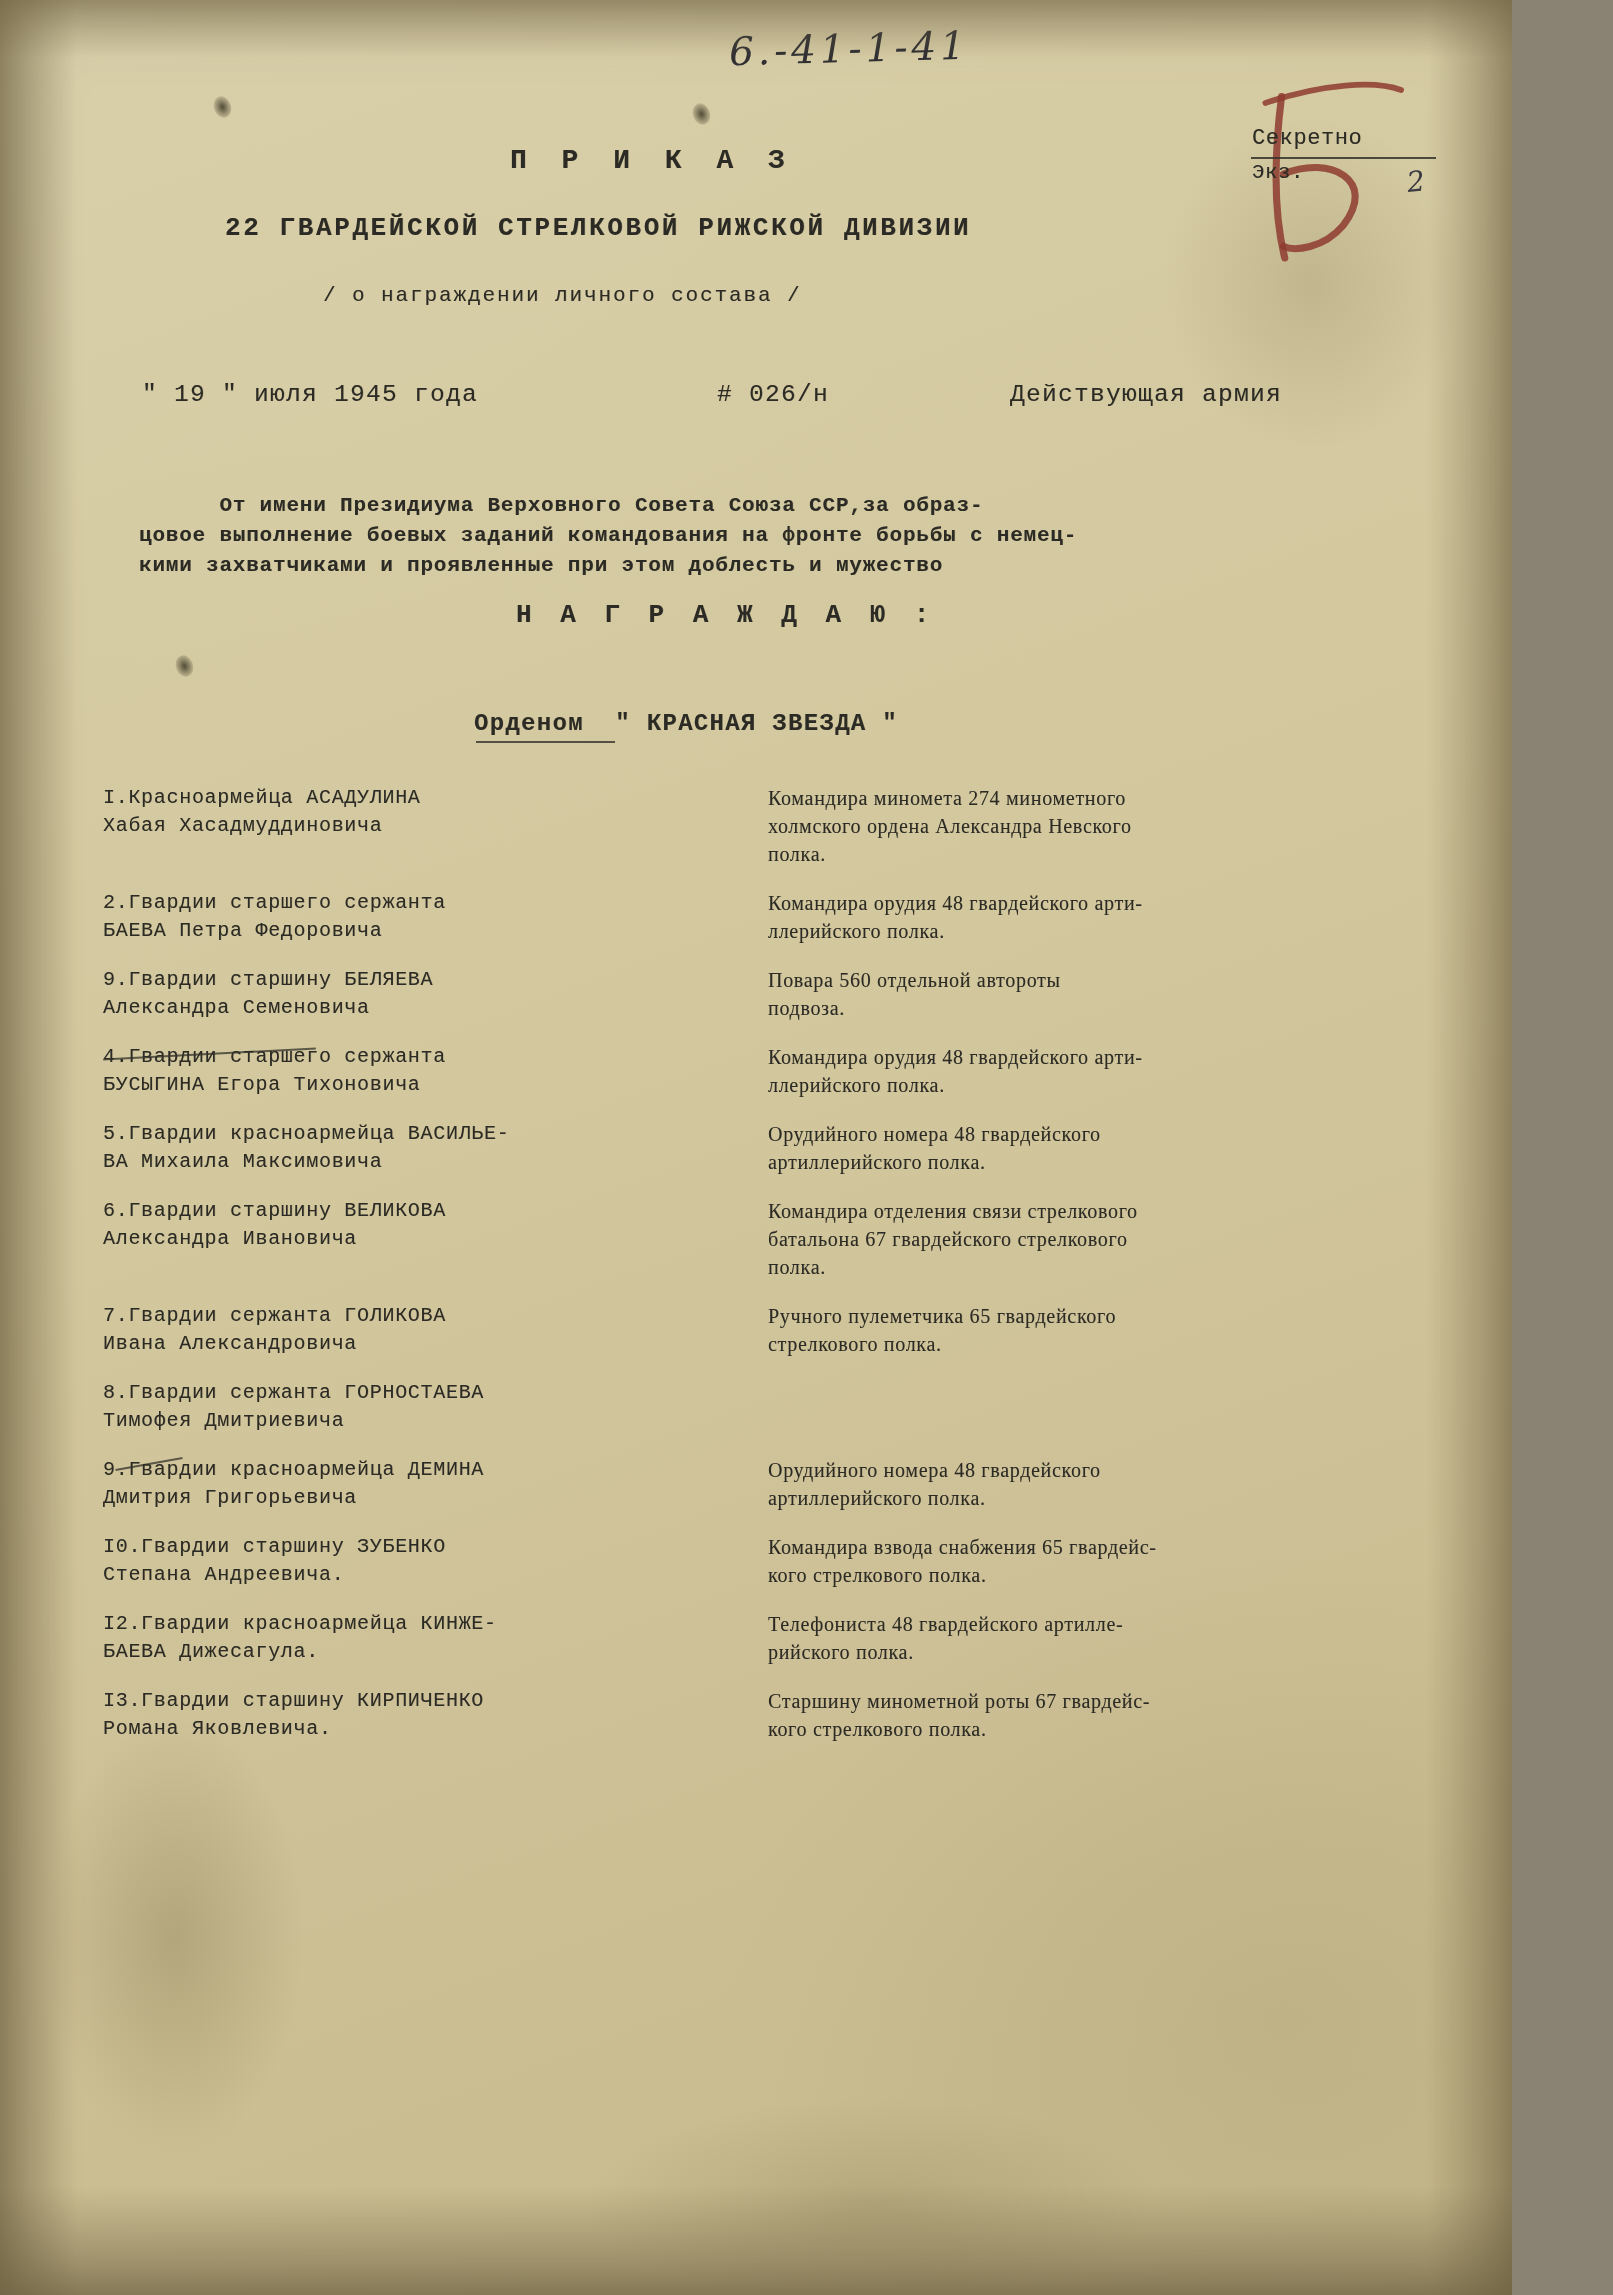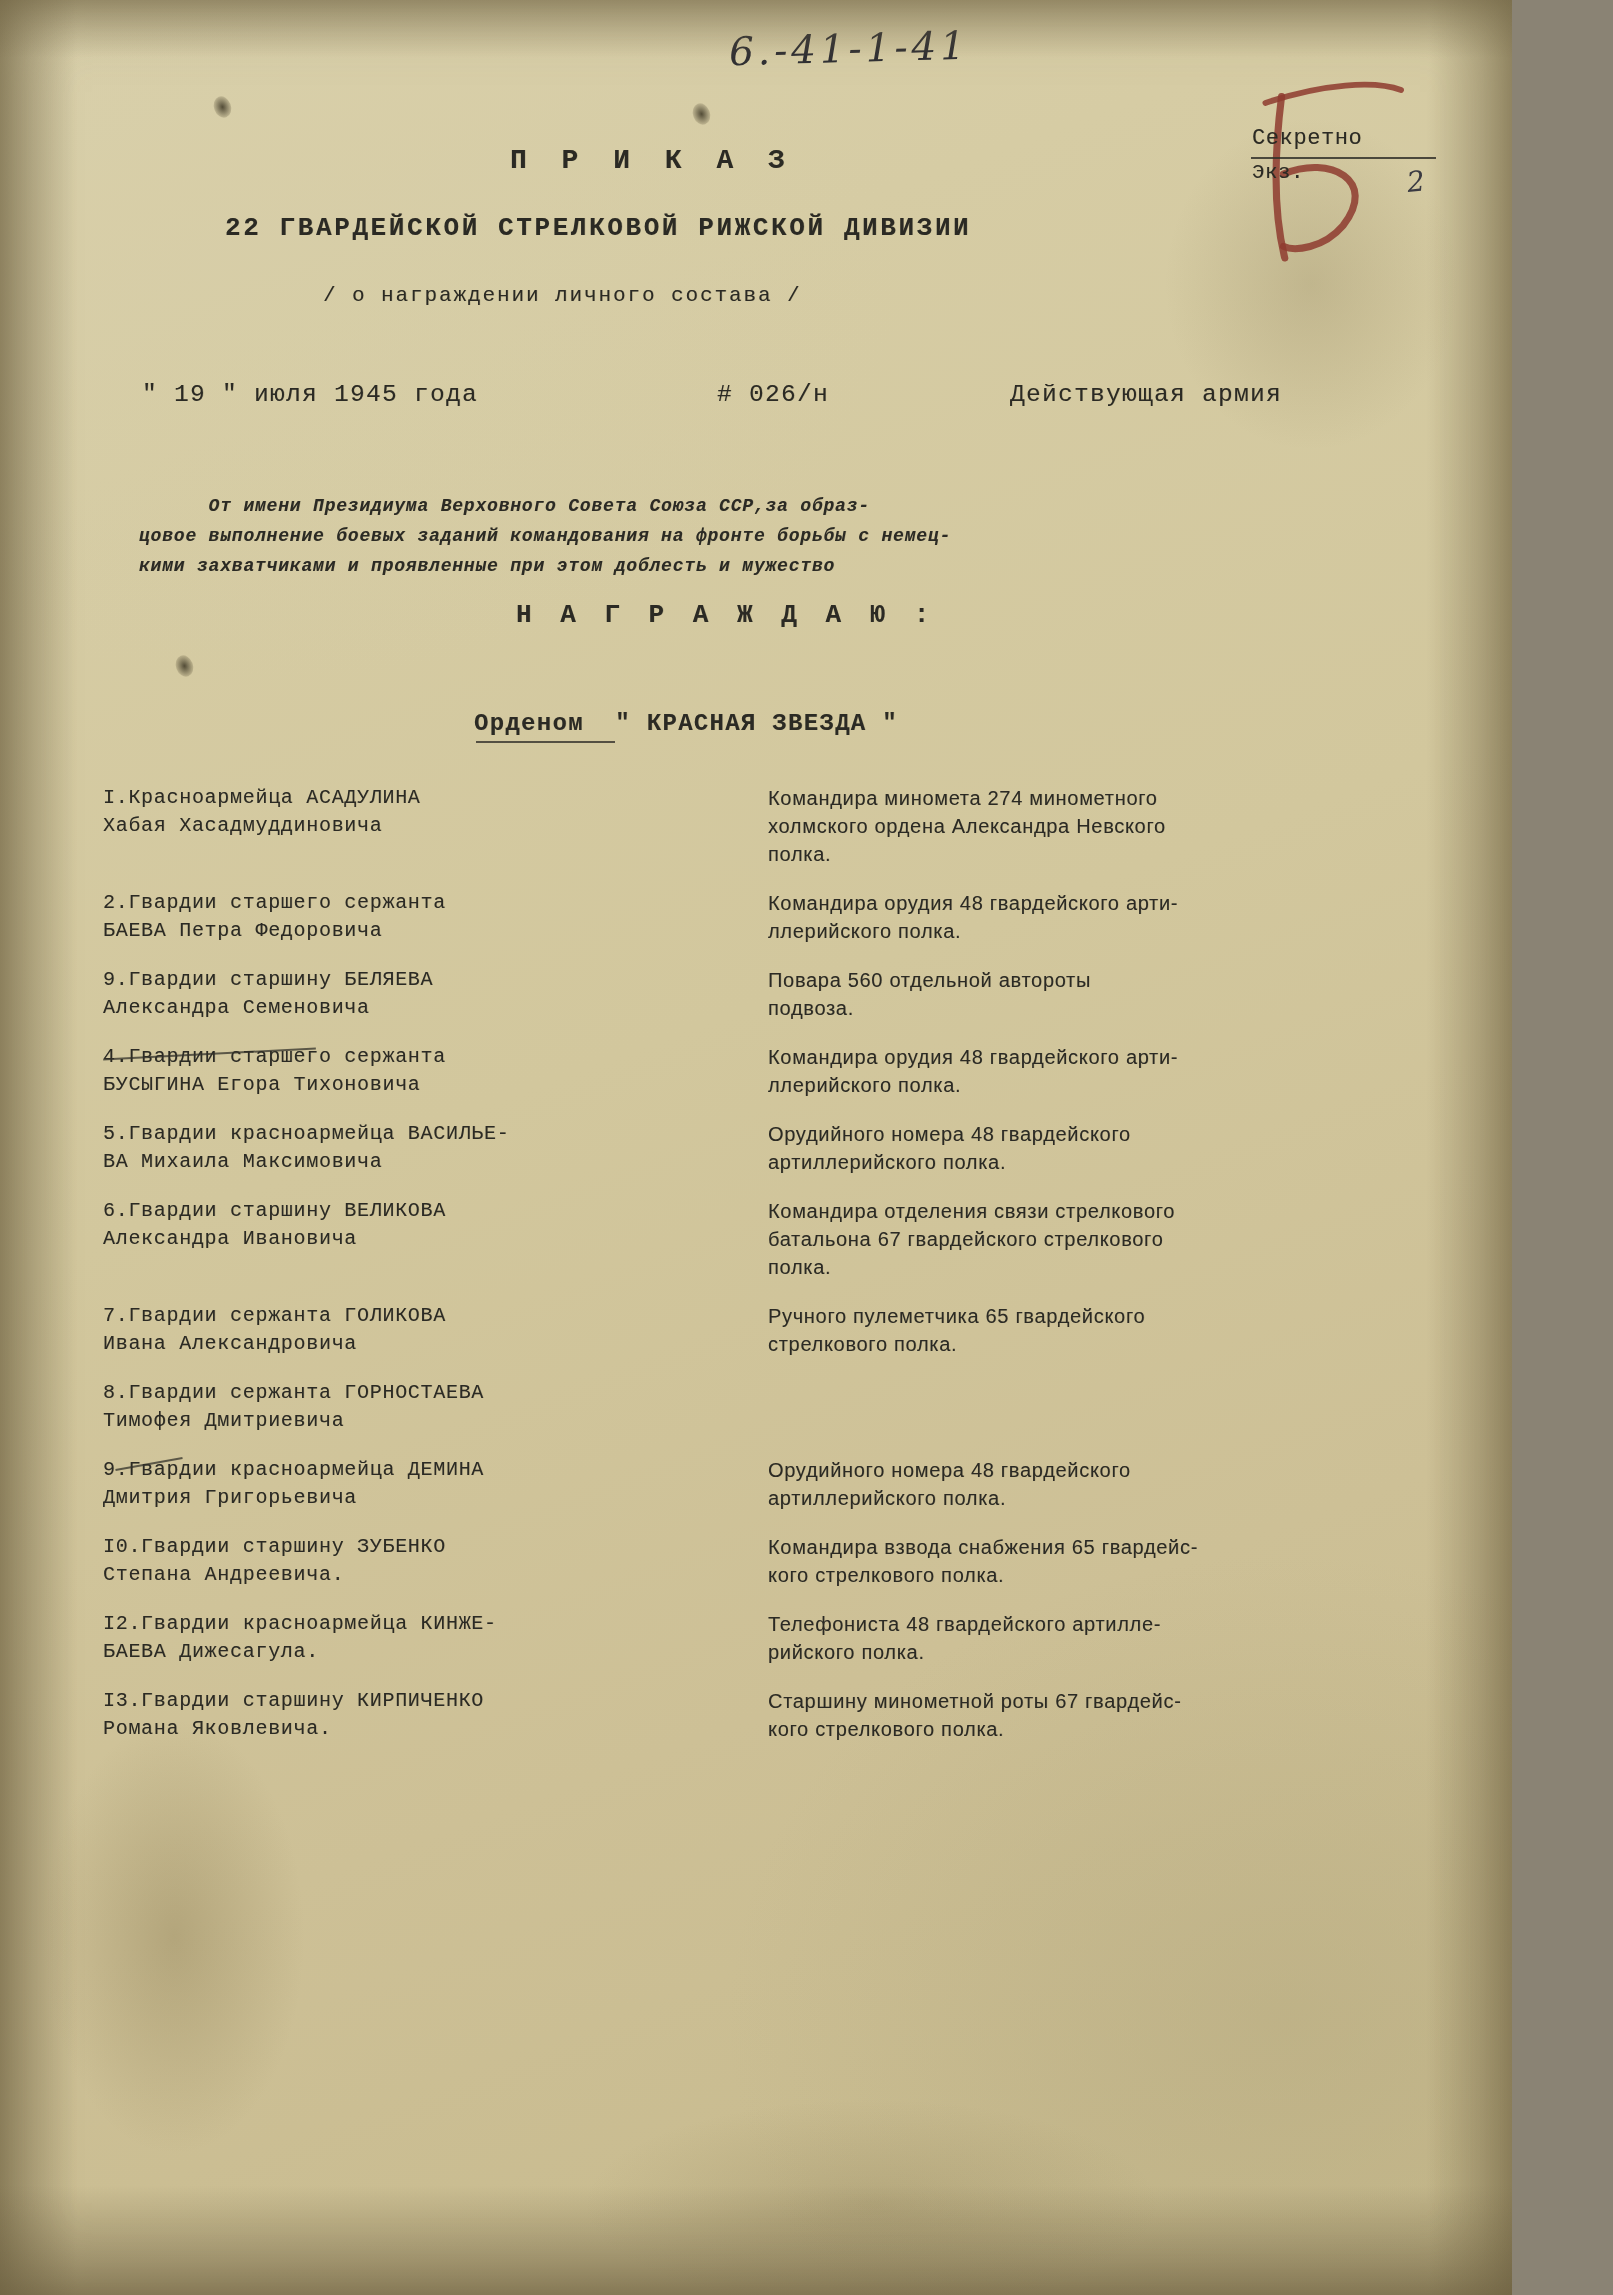--- a/index.html
+++ b/index.html
@@ -150,25 +150,24 @@
     font-size: 24.5px;
     letter-spacing: 1.3px;
   }
   .army {
     left: 1010px; top: 381px;
     font-size: 24.5px;
     letter-spacing: 1.3px;
   }
   .para {
     left: 139px; top: 491px;
-    font-size: 18px;
+    font-size: 21px;
     line-height: 30px;
     letter-spacing: 0.8px;
     font-weight: bold;
-    font-style: italic;
   }
   .award-word {
     left: 516px; top: 600px;
     font-size: 26px;
     letter-spacing: 6.5px;
     font-weight: bold;
   }
   .order-head {
     left: 474px; top: 710px;
     font-size: 24px;
@@ -204,21 +203,21 @@
     font-family: "Liberation Mono", monospace;
     text-shadow: 0.4px 0.3px 0 rgba(70,65,45,0.28);
   }
   .entry .right {
     width: 742px;
     font-size: 20px;
     line-height: 28px;
     letter-spacing: 0.7px;
     color: #2b2a24;
     white-space: pre-line;
-    font-family: Liberation Sans, sans-serif;
+    font-family: Liberation Serif, serif;
     text-shadow: 0.4px 0.3px 0 rgba(70,65,45,0.28);
   }
   .strike {
     position: absolute;
     background: #33312a;
     opacity: 0.75;
     height: 1.9px;
   }
   .punch {
     position: absolute;

